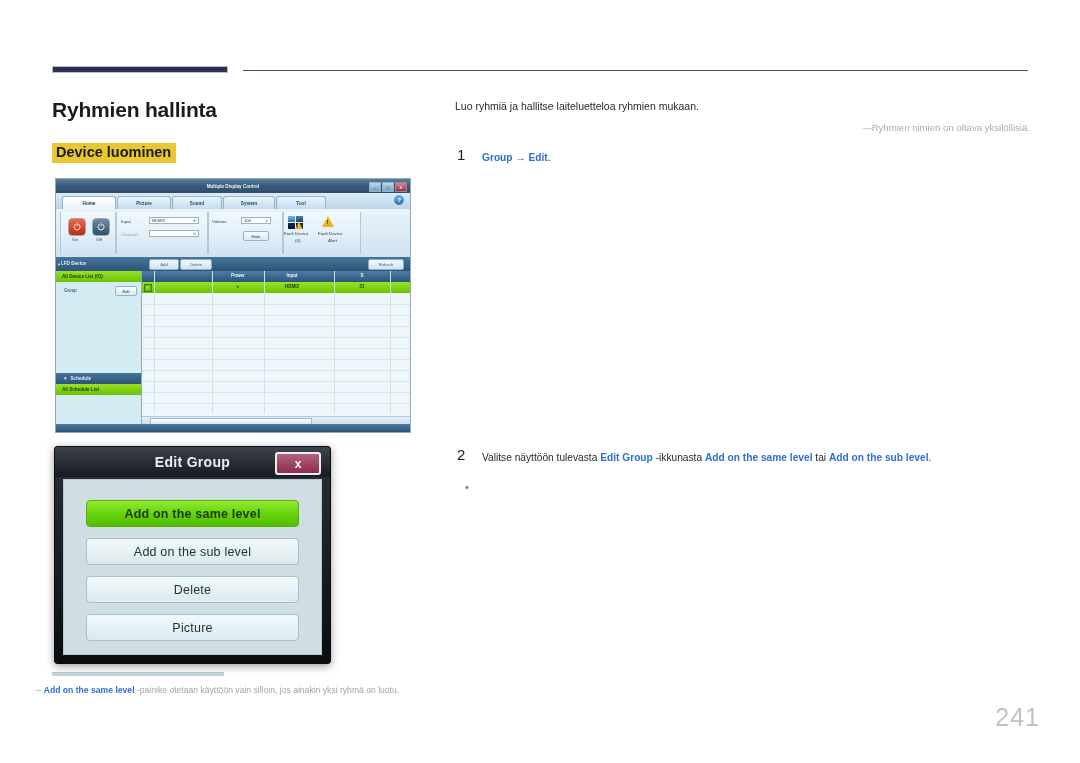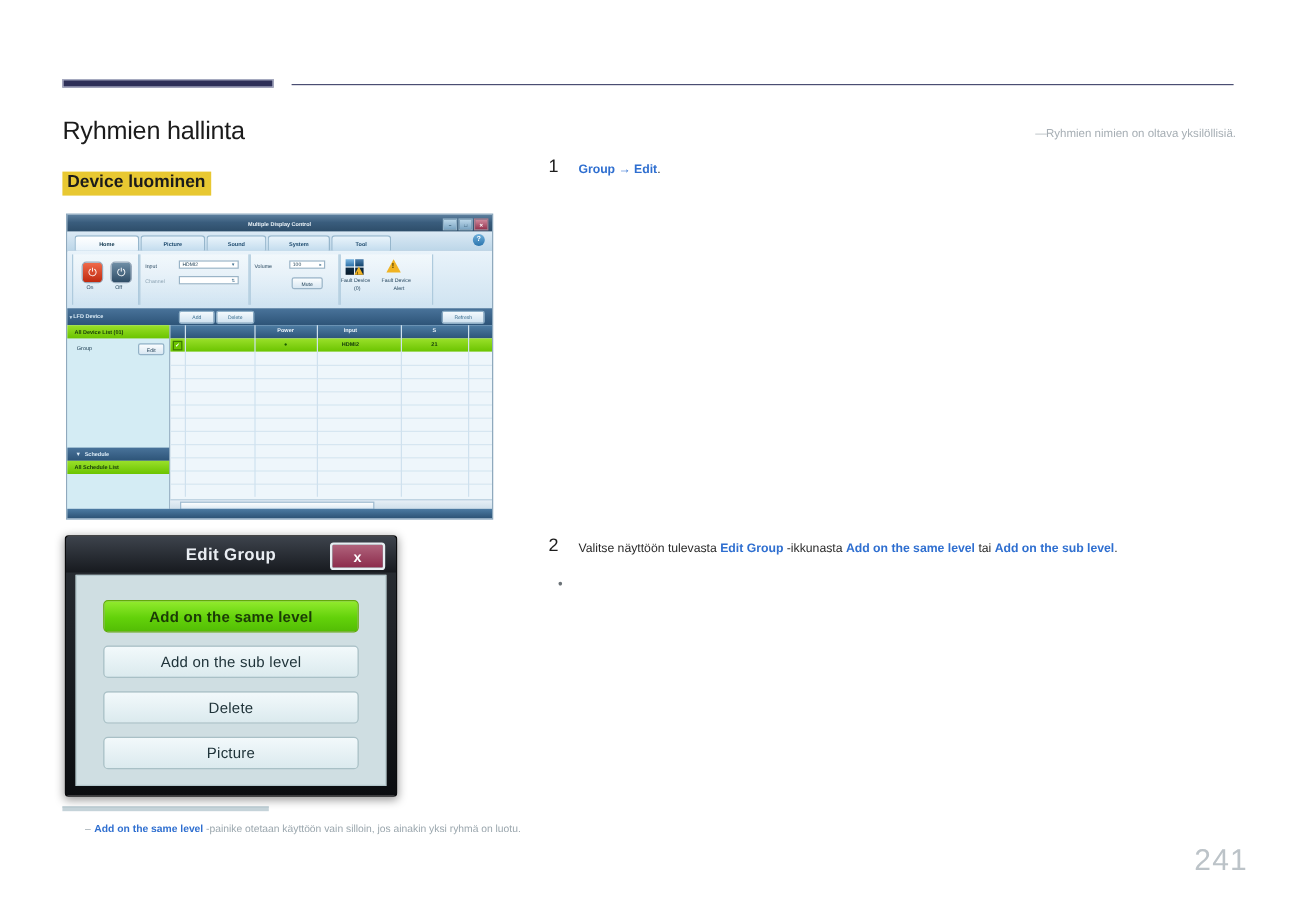--- a/index.html
+++ b/index.html
@@ -19,21 +19,21 @@
     background:#2e3058;border:1px solid #b9bdd2;box-sizing:border-box;
   }
   .hdr-line{
     position:absolute;left:243px;top:70px;width:785px;height:1px;
     background:#4a4e72;
   }
 
   
   .h1{
     position:absolute;left:52px;top:98px;
-    font-size:21px;font-weight:normal;letter-spacing:-0.2px;color:#1b1b1b;
+    font-size:21px;font-weight:bold;letter-spacing:-0.2px;color:#1b1b1b;
   }
   .h2{
     position:absolute;left:52px;top:143px;
     font-size:14.5px;font-weight:bold;color:#1b1b1b;
     background:#e8c832;padding:2px 5px 3px 4px;line-height:1;
   }
 
   
   .mdc{
     position:absolute;left:55px;top:178px;width:356px;height:255px;
@@ -178,22 +178,22 @@
     letter-spacing:.2px;
   }
   .dlg-btn.primary{
     background:linear-gradient(#92ea2e,#63d20a 55%,#53bd05);
     border:1px solid #63a80c;color:#1b3b06;font-weight:bold;
   }
 
   
   .fn-line{position:absolute;left:52px;top:672px;width:172px;height:3px;
            background:#c5d3d9;border-top:1px solid #b5c5cc;}
-  .fn{position:absolute;left:56px;top:683px;width:378px;
-      font-size:8.6px;line-height:14px;color:#9aa6ad;text-align:right;}
+  .fn{position:absolute;left:36px;top:683px;width:378px;
+      font-size:8.6px;line-height:14px;color:#9aa6ad;}
   .fn .dash{color:#9aa6ad;margin-right:3px;}
   .fn b{color:#2f6fd0;}
 
   
   .rc{position:absolute;left:455px;top:98px;width:575px;}
   .rc-intro{font-size:10.5px;line-height:16px;color:#2a2a2a;}
   .rc-note{margin-top:6px;font-size:9.6px;line-height:15px;color:#a6aeb4;text-align:right;}
   .rc-note .dash{display:inline-block;width:9px;color:#b3babf;}
   .step{position:relative;margin-top:14px;padding-left:27px;}
   .step-num{position:absolute;left:2px;top:-3px;font-size:15px;color:#1d1d1d;}
@@ -357,20 +357,21 @@
       <div class="dlg-btn" style="top:134px">Picture</div>
     </div>
   </div>
 
   <div class="fn-line"></div>
   <div class="fn">
     <span class="dash">–</span><b>Add on the same level</b><span> -painike otetaan käyttöön vain silloin, jos ainakin yksi ryhmä on luotu.</span>
   </div>
 
   <div class="rc">
+    <div class="rc-intro">Luo ryhmiä ja hallitse laiteluetteloa ryhmien mukaan.</div>
     <div class="rc-note">
       <span class="dash">—</span><span>Ryhmien nimien on oltava yksilöllisiä.</span>
     </div>
     <div class="step">
       <div class="step-num">1</div>
       <div class="step-txt" style="margin-top:5px">
         <span class="blue">Group → Edit</span><span>.</span>
       </div>
     </div>
   </div>

